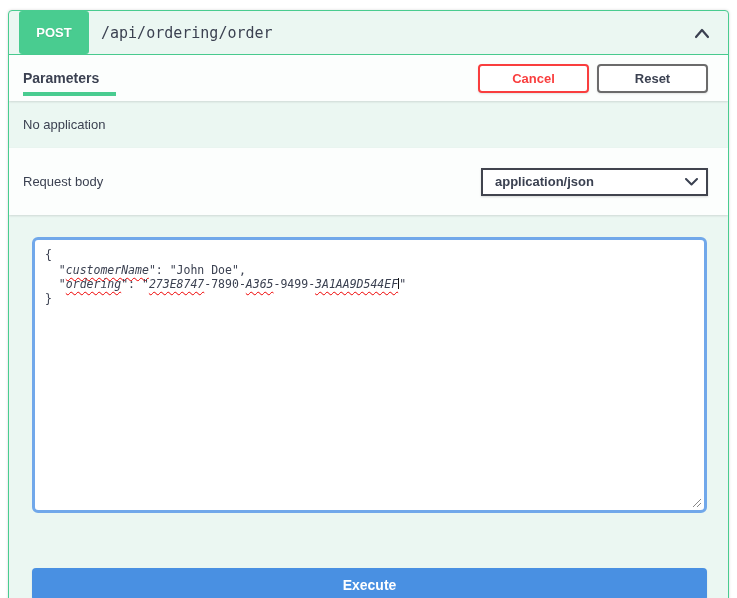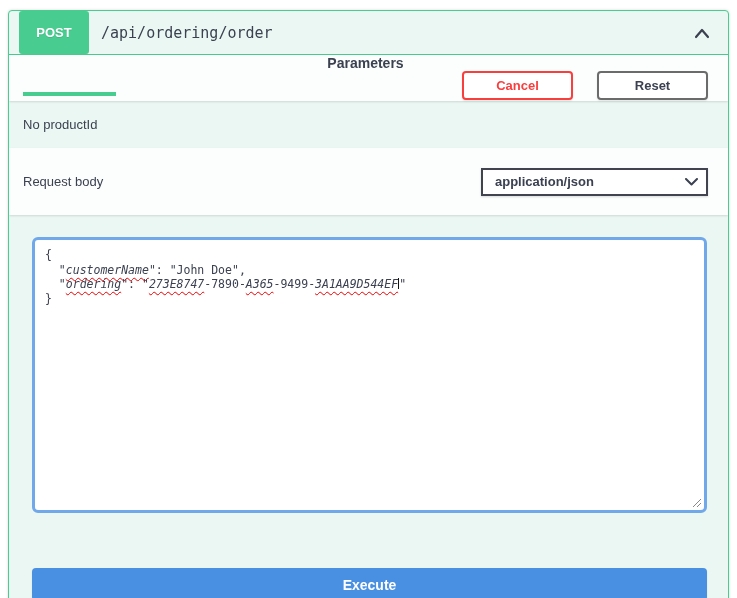--- a/index.html
+++ b/index.html
@@ -22,25 +22,25 @@
     border-bottom:1px solid var(--method-green);cursor:pointer;}
   .method{background:var(--method-green);color:#fff;font-weight:bold;font-size:13px;
     width:70px;text-align:center;padding:14px 0;border-radius:3px;
     text-shadow:0 1px 0 rgba(0,0,0,.1);}
   .path{font-family:"DejaVu Sans Mono",monospace;font-weight:normal;font-size:15px;
     color:var(--text);margin-left:12px;}
   .chevron-btn{margin-left:auto;background:none;border:none;padding:4px;cursor:pointer;
     display:flex;align-items:center;}
   
   .tabs-row{height:46px;background:rgba(255,255,255,.85);display:flex;align-items:center;
-    padding:0 20px 0 14px;box-shadow:0 1px 2px rgba(0,0,0,.12);position:relative;flex-direction:column;}
+    padding:0 20px 0 14px;box-shadow:0 1px 2px rgba(0,0,0,.12);position:relative;}
   .tab{font-weight:bold;font-size:14px;color:var(--text);cursor:pointer;}
   .tab-underline{position:absolute;left:14px;bottom:5px;width:93px;height:4px;
     background:var(--method-green);}
-  .btn-group{margin-left:auto;display:flex;gap:24px;border-radius:6px;}
+  .btn-group{margin-left:auto;display:flex;gap:8px;border-radius:6px;}
   .btn{width:111px;height:29px;border-radius:4px;background:#fff;font-weight:bold;
     font-size:13px;display:flex;align-items:center;justify-content:center;cursor:pointer;
     box-shadow:0 1px 2px rgba(0,0,0,.1);font-family:"Liberation Sans",sans-serif;}
   .btn.cancel{border:2px solid var(--cancel-red);color:var(--cancel-red);}
   .btn.reset{border:2px solid #6b6b6b;color:var(--text);}
   
   .no-params{height:47px;display:flex;align-items:center;padding:0 14px;font-size:13px;}
   
   .rb-header{height:67px;background:rgba(255,255,255,.85);
     box-shadow:0 1px 2px rgba(0,0,0,.12);display:flex;align-items:center;
@@ -93,21 +93,21 @@
   <div class="tabs-row">
     <span class="tab">Parameters</span>
     <span class="tab-underline"></span>
     <div class="btn-group">
       <button class="btn cancel">Cancel</button>
       <button class="btn reset">Reset</button>
     </div>
   </div>
 
   <div class="no-params">
-    <span>No productId</span>
+    <span>No application</span>
   </div>
 
   <div class="rb-header">
     <span class="rb-label">Request body</span>
     <div class="select-wrap">
       <select>
         <option>application/json</option>
       </select>
       <span class="chev-down">
         <svg width="13" height="8" viewBox="0 0 13 8">

